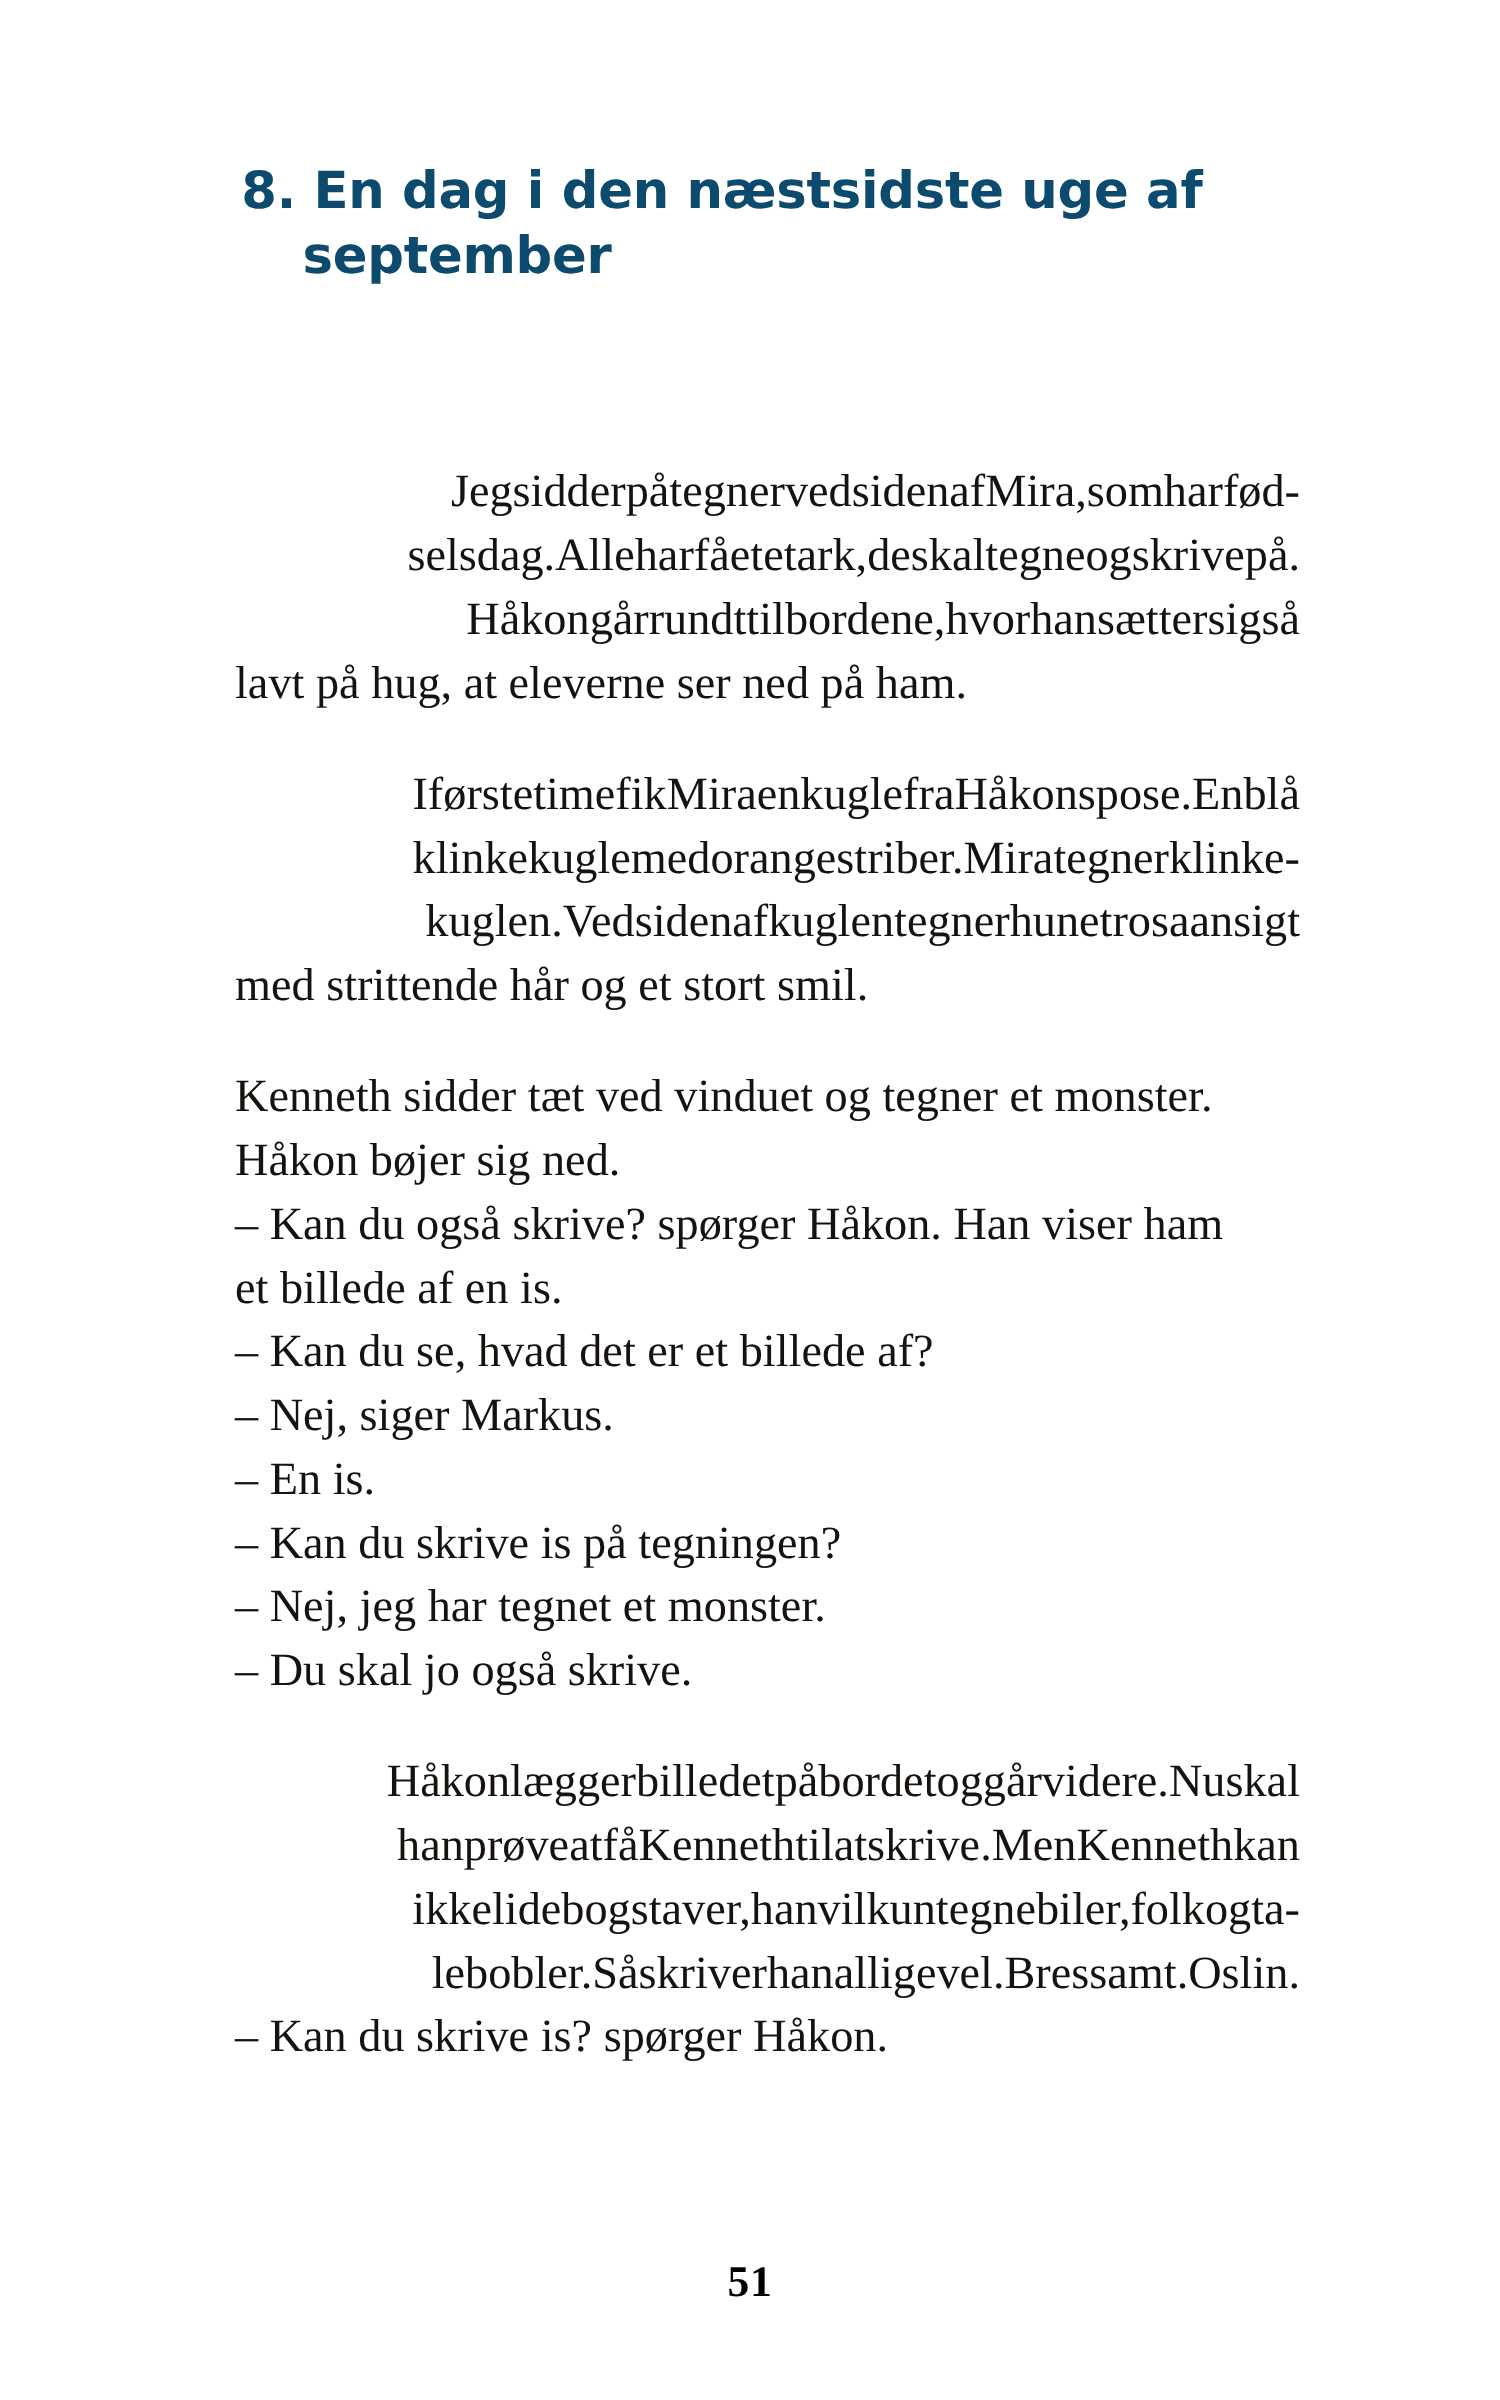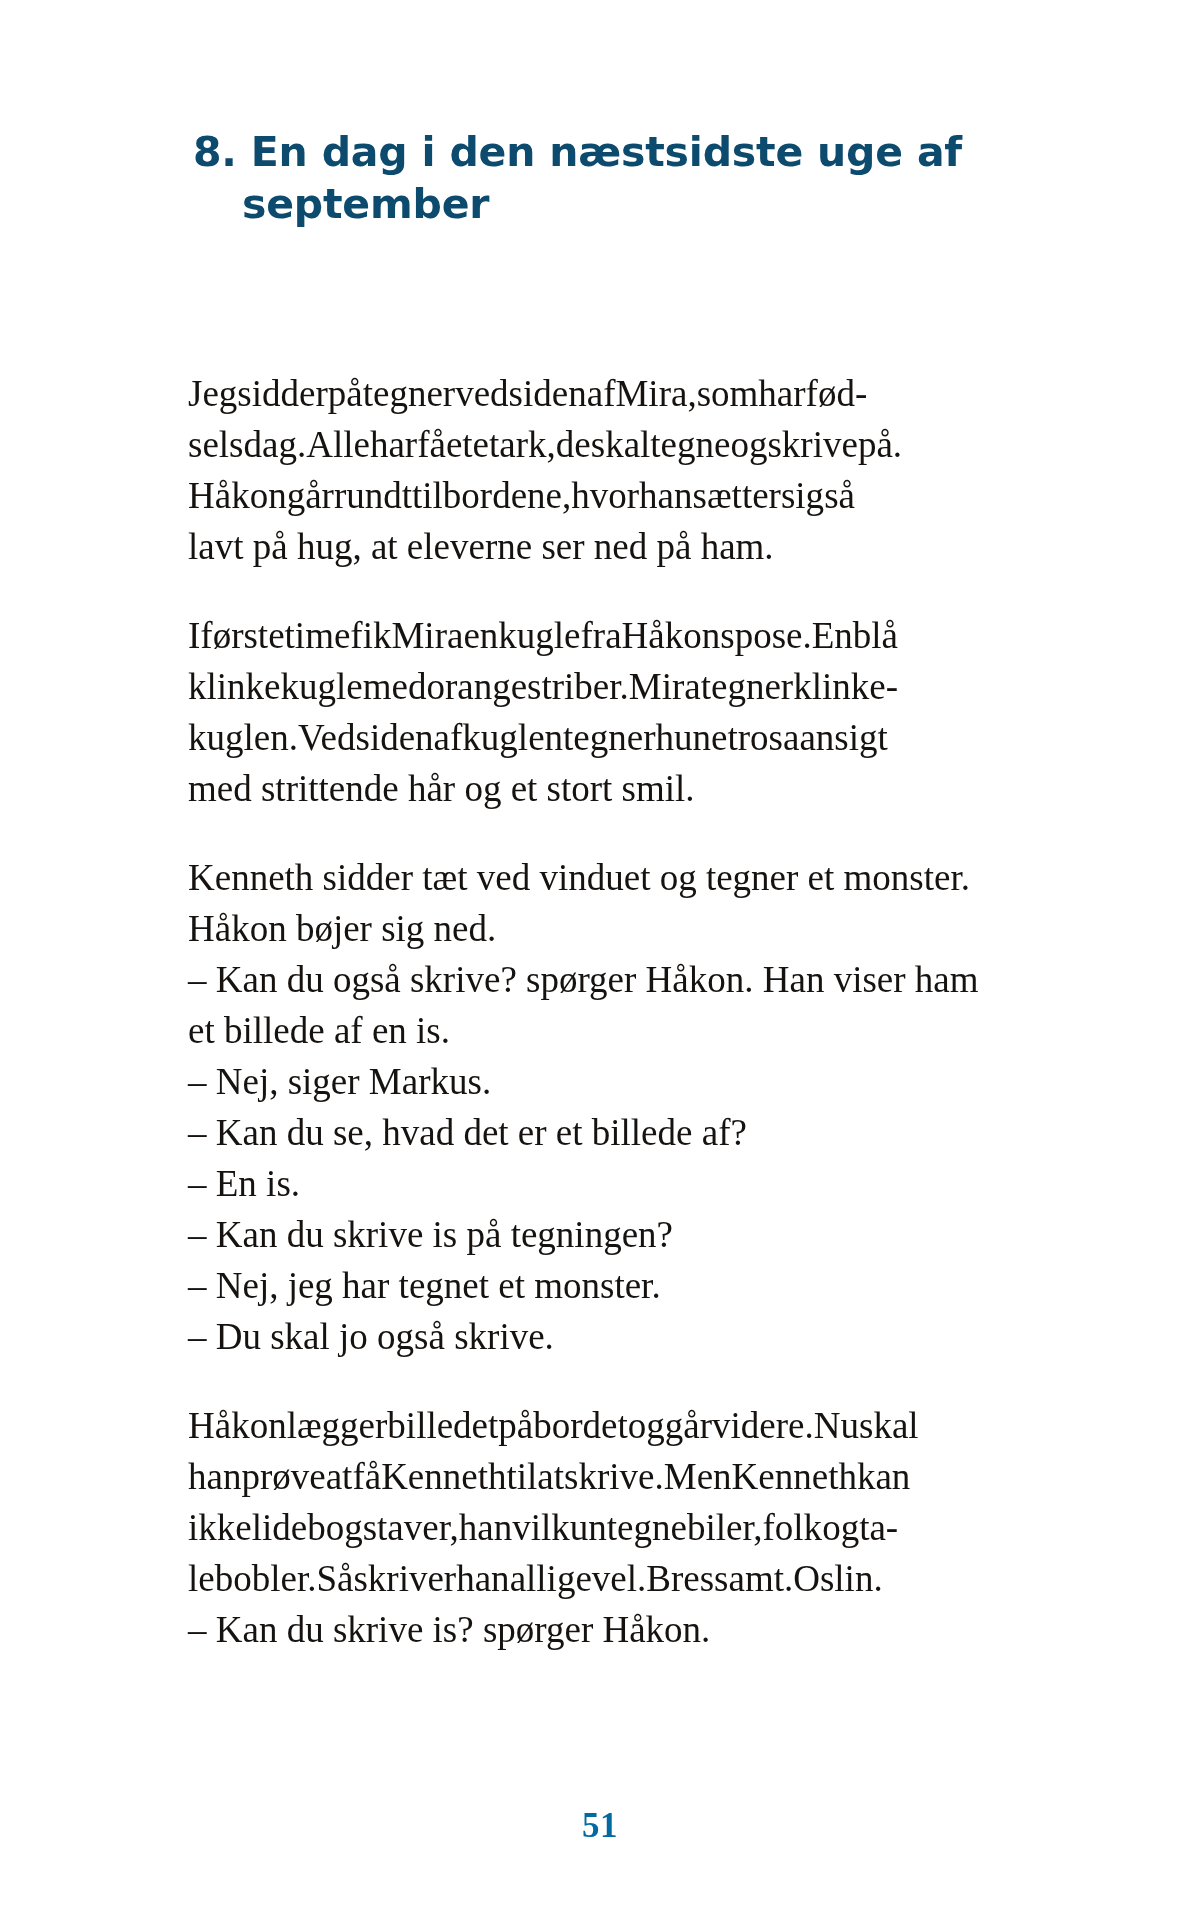--- a/index.html
+++ b/index.html
@@ -63,41 +63,41 @@
   .para:last-child { margin-bottom: 0; }
 
   .para .ln {
     display: block;
     white-space: pre;
   }
 
   
   .para .ln.just {
     display: flex;
-    justify-content: flex-start;
+    justify-content: flex-end;
     white-space: normal;
   }
   .para .ln.just > span { white-space: pre; }
 
   
   .dialogue .ln {
     display: block;
     white-space: pre;
   }
 
   
   .folio {
     position: absolute;
     left: 0;
     top: 1806px;
     width: 1200px;
     text-align: center;
     font-size: 35px;
     font-weight: 700;
-    color: #0369a1;
+    color: #000000;
     letter-spacing: 0.5px;
   }
 </style>
 </head>
 <body>
 
 <div class="page">
 
   <h1 class="chapter-heading">
     <span class="heading-line">8. En dag i den næstsidste uge af</span>
@@ -186,22 +186,22 @@
         <span>ansigt</span>
       </span>
       <span class="ln">med strittende hår og et stort smil.</span>
     </p>
 
     <p class="para dialogue">
       <span class="ln">Kenneth sidder tæt ved vinduet og tegner et monster.</span>
       <span class="ln">Håkon bøjer sig ned.</span>
       <span class="ln">– Kan du også skrive? spørger Håkon. Han viser ham</span>
       <span class="ln">et billede af en is.</span>
+      <span class="ln">– Kan du se, hvad det er et billede af?</span>
       <span class="ln">– Nej, siger Markus.</span>
-      <span class="ln">– Kan du se, hvad det er et billede af?</span>
       <span class="ln">– En is.</span>
       <span class="ln">– Kan du skrive is på tegningen?</span>
       <span class="ln">– Nej, jeg har tegnet et monster.</span>
       <span class="ln">– Du skal jo også skrive.</span>
     </p>
 
     <p class="para">
       <span class="ln just">
         <span>Håkon</span>
         <span>lægger</span>

